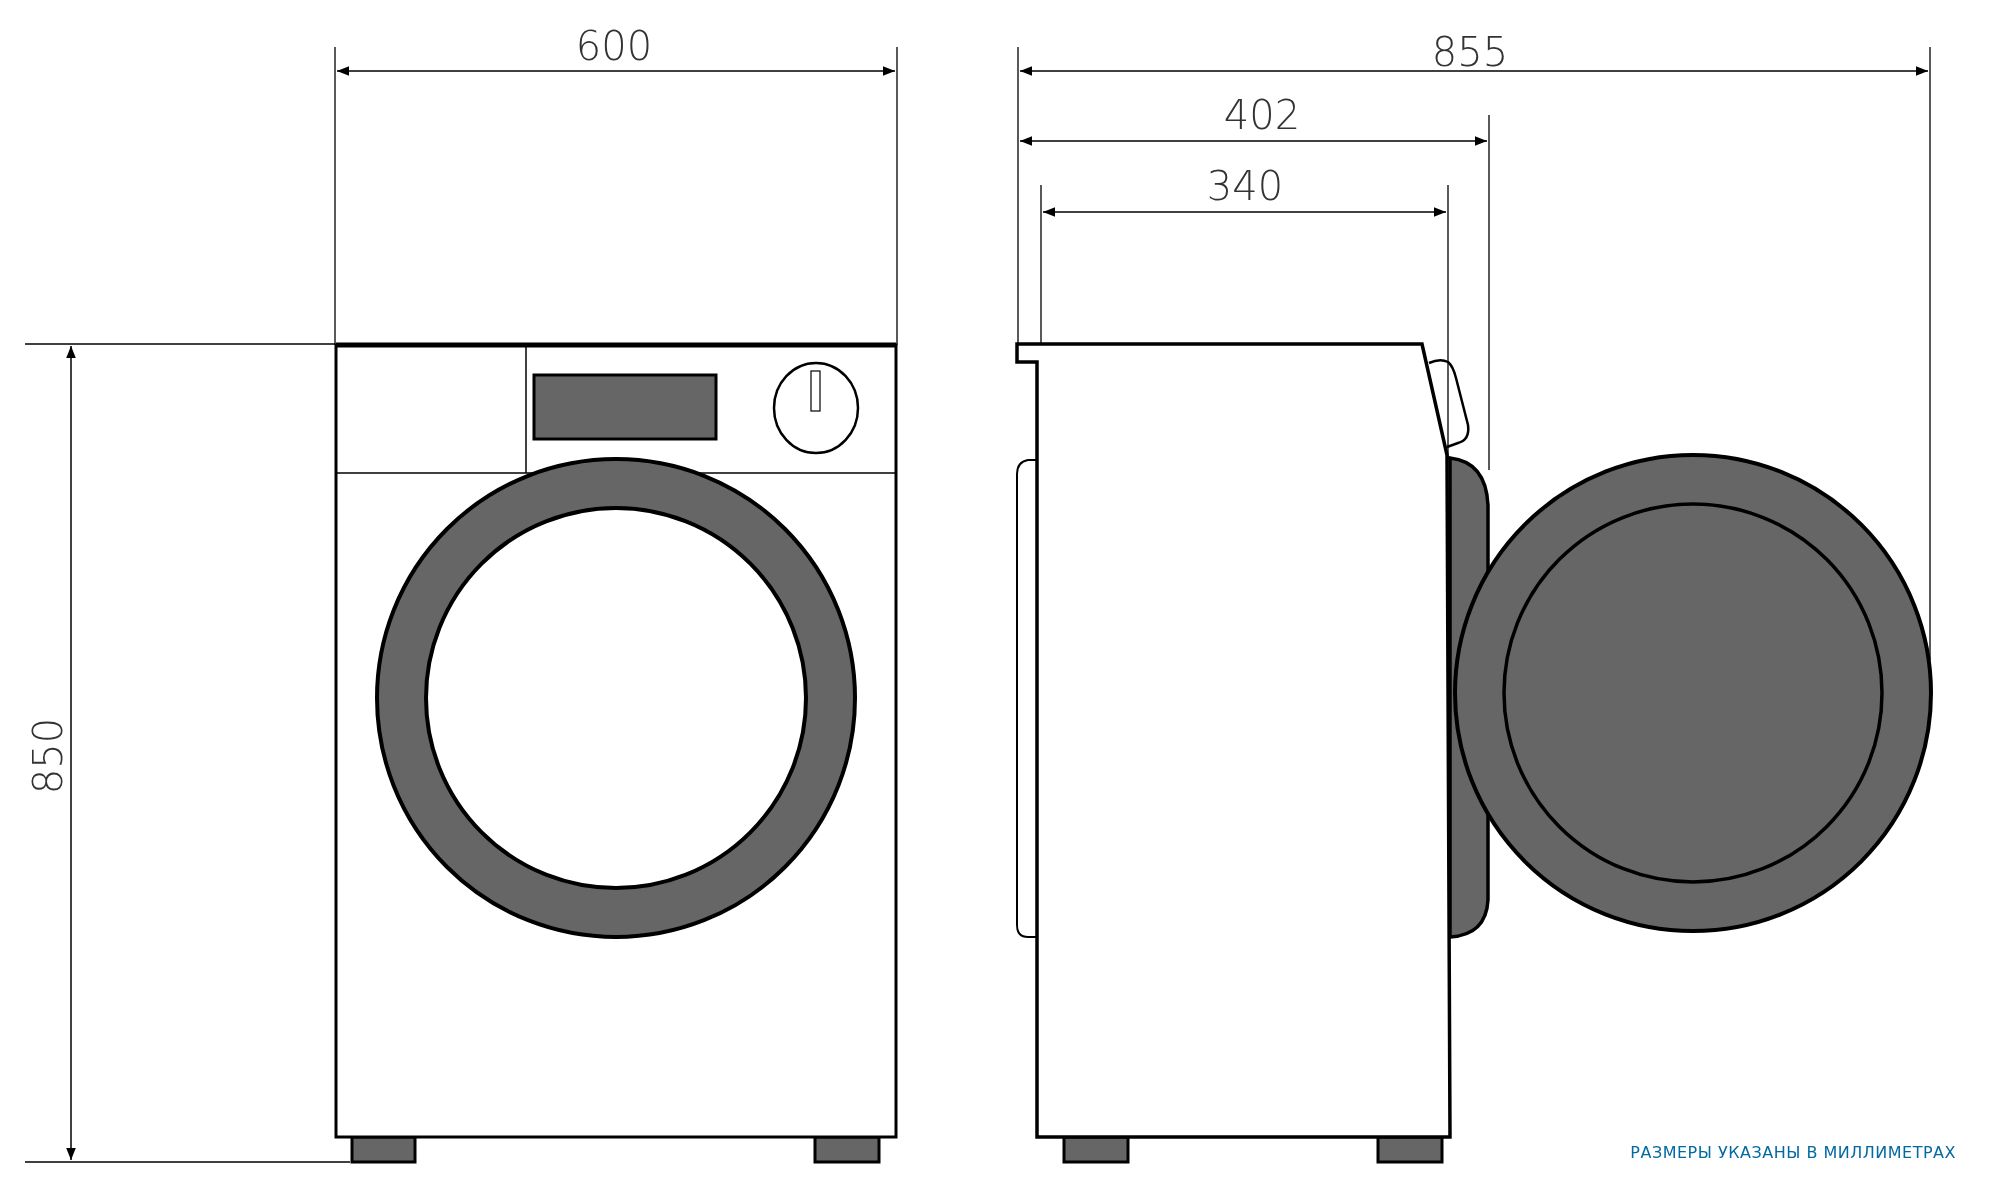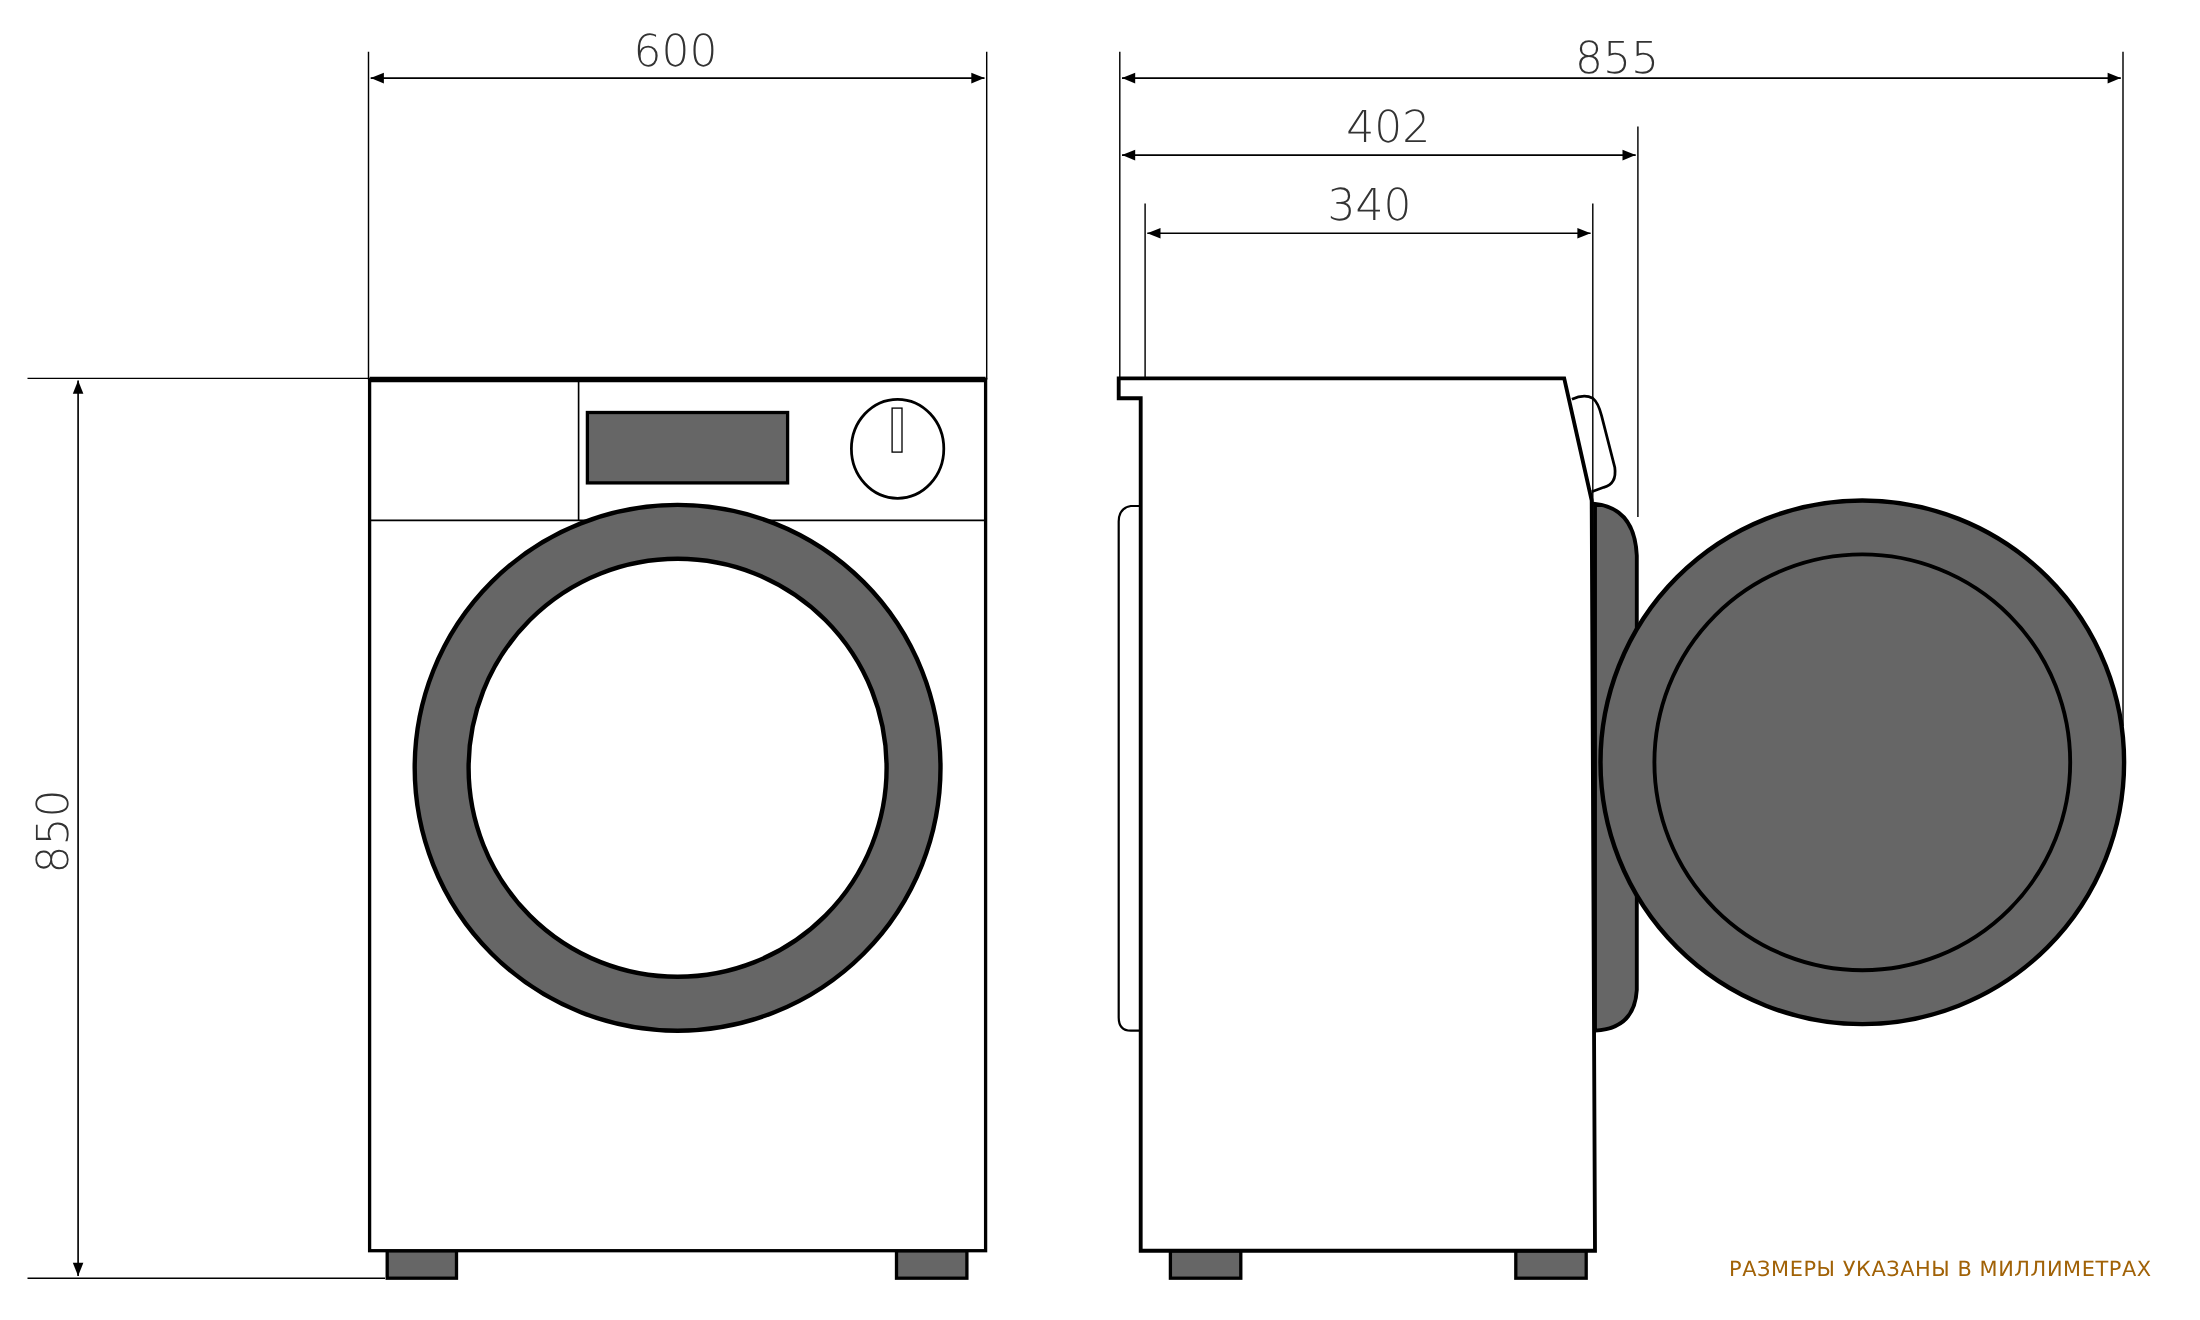--- a/index.html
+++ b/index.html
@@ -1,19 +1,19 @@
 <!DOCTYPE html>
 <html><head>
 <meta charset="utf-8">
 <style>
   html, body { margin:0; padding:0; background:#ffffff; }
   body { width:2000px; height:1200px; overflow:hidden; position:relative; font-family:"Liberation Sans", sans-serif; }
   svg { position:absolute; left:0; top:0; }
   .dim-text { font-family:"DejaVu Sans", sans-serif; font-size:40px; fill:#333333; font-weight:300; }
-  .note { position:absolute; right:44px; top:1143px; font-family:"DejaVu Sans", sans-serif; font-size:19px; letter-spacing:0.5px; color:#a16207; }
+  .note { position:absolute; right:44px; top:1143px; font-family:"DejaVu Sans", sans-serif; font-size:16px; letter-spacing:0.5px; color:#0369a1; }
 </style>
 </head>
 <body>
 
 <svg width="2000" height="1200" viewBox="0 0 2000 1200">
   <defs>
     <marker id="arr" viewBox="0 0 10 10" refX="10" refY="5" markerWidth="10" markerHeight="8" orient="auto-start-reverse">
       <path d="M0,1 L10,5 L0,9 z" fill="#000"></path>
     </marker>
   </defs>

